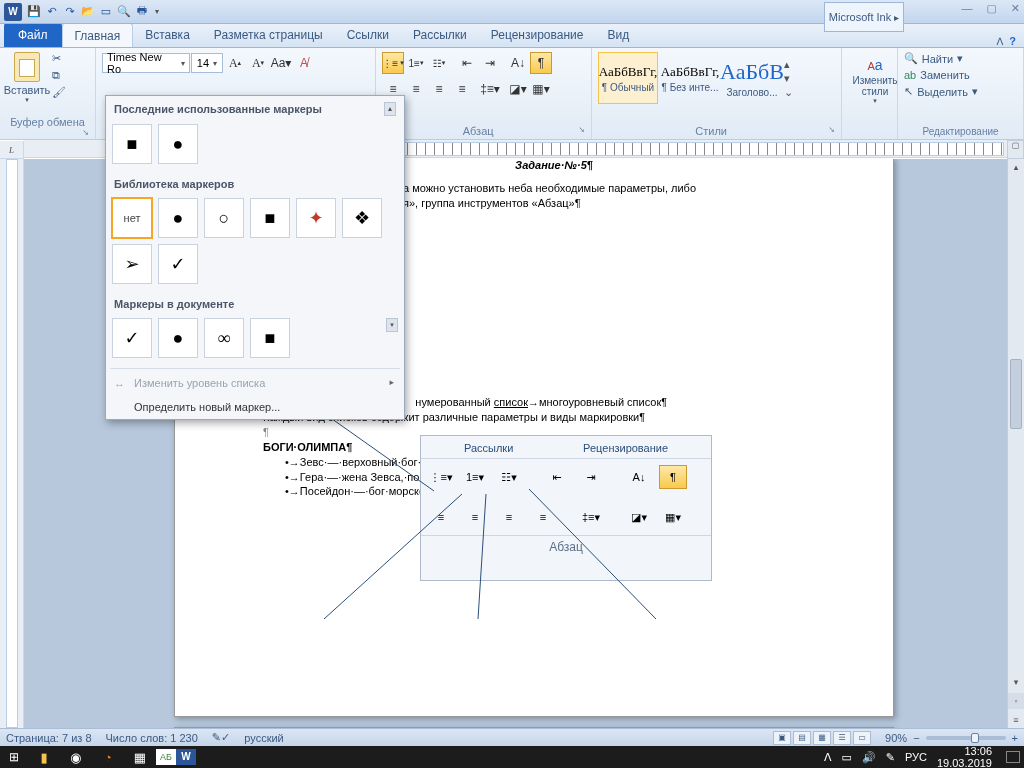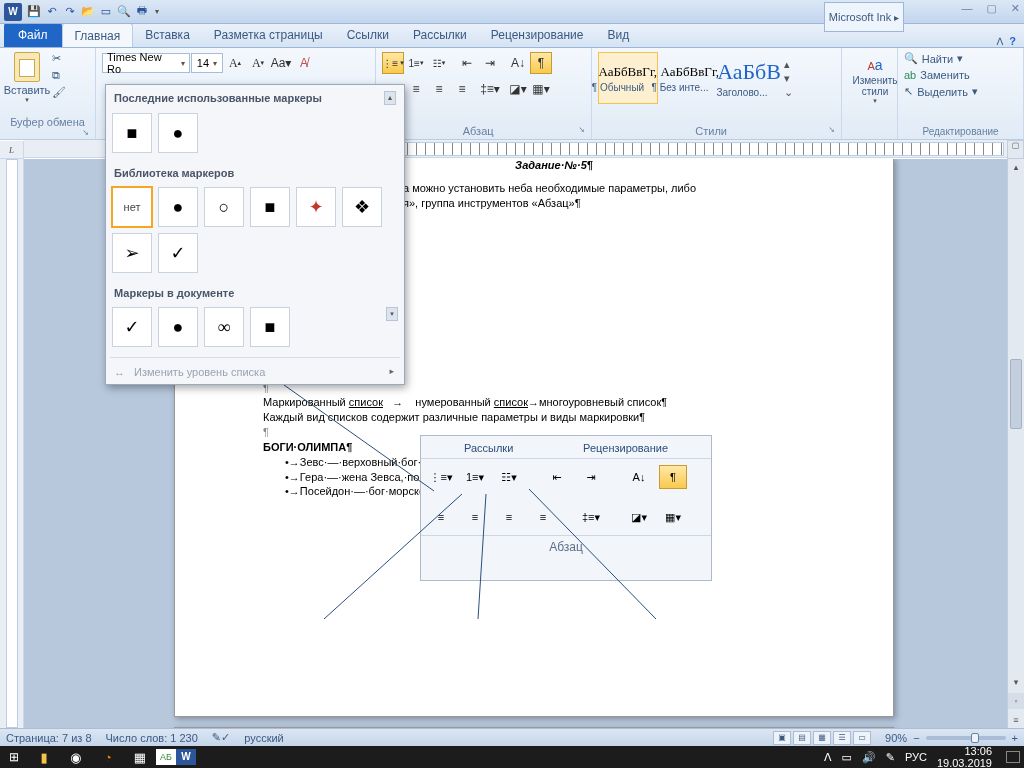--- a/index.html
+++ b/index.html
@@ -33,21 +33,21 @@
 
 .fontrow{display:flex;align-items:center;gap:1px}
 .combo{border:1px solid #a6bdd9;background:#fff;height:20px;display:flex;align-items:center;padding:0 4px;font-size:11px}
 .combo .dd{margin-left:4px;font-size:8px;color:#555}
 .fontname{width:88px}
 .fontsize{width:32px;justify-content:center}
 .rbtn{width:22px;height:22px;display:flex;align-items:center;justify-content:center;border:1px solid transparent;font-size:12px;color:#333}
 .rbtn.active{background:linear-gradient(#ffe8a6,#f9c94e);border:1px solid #c99b2e}
 
 .styles{display:flex;gap:2px;align-items:center}
-.style-item{width:60px;height:52px;display:flex;flex-direction:column;align-items:flex-end;justify-content:center;border:1px solid transparent}
+.style-item{width:60px;height:52px;display:flex;flex-direction:column;align-items:center;justify-content:center;border:1px solid transparent}
 .style-item.active{border:1px solid #f5c24a;background:#fdf0d0}
 .style-prev{font-family:"Times New Roman";font-size:13px}
 .style-lab{font-size:10px;color:#3b5a82;margin-top:2px;white-space:nowrap;overflow:hidden;width:78px;text-align:center}
 .bigA{font-family:"Times New Roman";font-size:22px;color:#1f66c6}
 .change-styles{display:flex;flex-direction:column;align-items:center;width:54px}
 .change-styles .aa{font-size:20px}
 
 .editcol{display:flex;flex-direction:column;gap:4px;font-size:11px;color:#3b5a82}
 .editcol div{display:flex;align-items:center;gap:4px}
 
@@ -68,21 +68,21 @@
 .hdr{font-weight:bold;font-style:italic;text-align:center}
 .bold{font-weight:bold}
 
 .embedded-ribbon{position:absolute;left:396px;top:276px;width:292px;height:146px;border:1px solid #aeb9c9;background:#f2f5fa}
 .emb-tabs{display:flex;justify-content:space-around;padding:6px 8px 4px;font-size:13px;color:#2b4e7a;border-bottom:1px solid #cdd6e2}
 .emb-body{padding:6px;display:flex;flex-wrap:wrap;gap:6px;align-items:center}
 .emb-label{text-align:center;font-size:12px;color:#5c6f88;padding-top:4px;border-top:1px solid #cdd6e2}
 .emb-btn{width:28px;height:24px;display:flex;align-items:center;justify-content:center;border:1px solid transparent}
 .emb-btn.active{background:linear-gradient(#ffe8a6,#f9c94e);border:1px solid #c99b2e}
 
-.bullets-dd{position:absolute;left:105px;top:84px;width:300px;background:#f4f6fa;border:1px solid #9aa9bf;box-shadow:2px 3px 8px rgba(0,0,0,.35);z-index:50}
+.bullets-dd{position:absolute;left:105px;top:95px;width:300px;background:#f4f6fa;border:1px solid #9aa9bf;box-shadow:2px 3px 8px rgba(0,0,0,.35);z-index:50}
 .dd-sec-title{padding:6px 8px 4px;font-size:11px;color:#4a5568;font-weight:bold;display:flex;justify-content:space-between;align-items:center}
 .dd-scroll{width:12px;height:14px;background:#dde4ee;border:1px solid #b9c4d4;font-size:7px;text-align:center;line-height:12px;color:#555}
 .bullet-grid{display:flex;flex-wrap:wrap;padding:4px 6px 8px;gap:6px}
 .b-cell{width:40px;height:40px;background:#fff;border:1px solid #c9d3e0;display:flex;align-items:center;justify-content:center;font-size:18px}
 .b-cell.sel{outline:2px solid #f5a623;outline-offset:-1px}
 .b-cell.none{font-size:11px;color:#444}
 .dd-sep{height:1px;background:#d5dce7;margin:2px 4px}
 .dd-item{padding:6px 10px 6px 28px;font-size:11px;color:#333;position:relative}
 .dd-item.disabled{color:#9aa3b2}
 .dd-item .lead-ic{position:absolute;left:8px;top:6px;font-size:11px}
@@ -358,20 +358,23 @@
     <div class="b-cell">●</div>
     <div class="b-cell" style="font-family:cursive">∞</div>
     <div class="b-cell">■</div>
     <div style="flex:1"></div>
     <span class="dd-scroll">▾</span>
   </div>
   <div class="dd-sep"></div>
   <div class="dd-item disabled">
     <span class="lead-ic">↔</span><span>Изменить уровень списка</span><span class="arr">▸</span>
   </div>
+  <div class="dd-item">
+    <span>Определить новый маркер...</span>
+  </div>
 </div>
 
 <div class="vscroll">
   <div class="arr">▴</div>
   <div class="thumb"></div>
   <div class="arr" style="position:absolute;bottom:38px;left:0;right:0">▾</div>
   <div class="arr" style="position:absolute;bottom:19px;left:0;right:0;background:#d5dde8">◦</div>
   <div class="arr" style="position:absolute;bottom:0;left:0;right:0">≡</div>
 </div>
 

